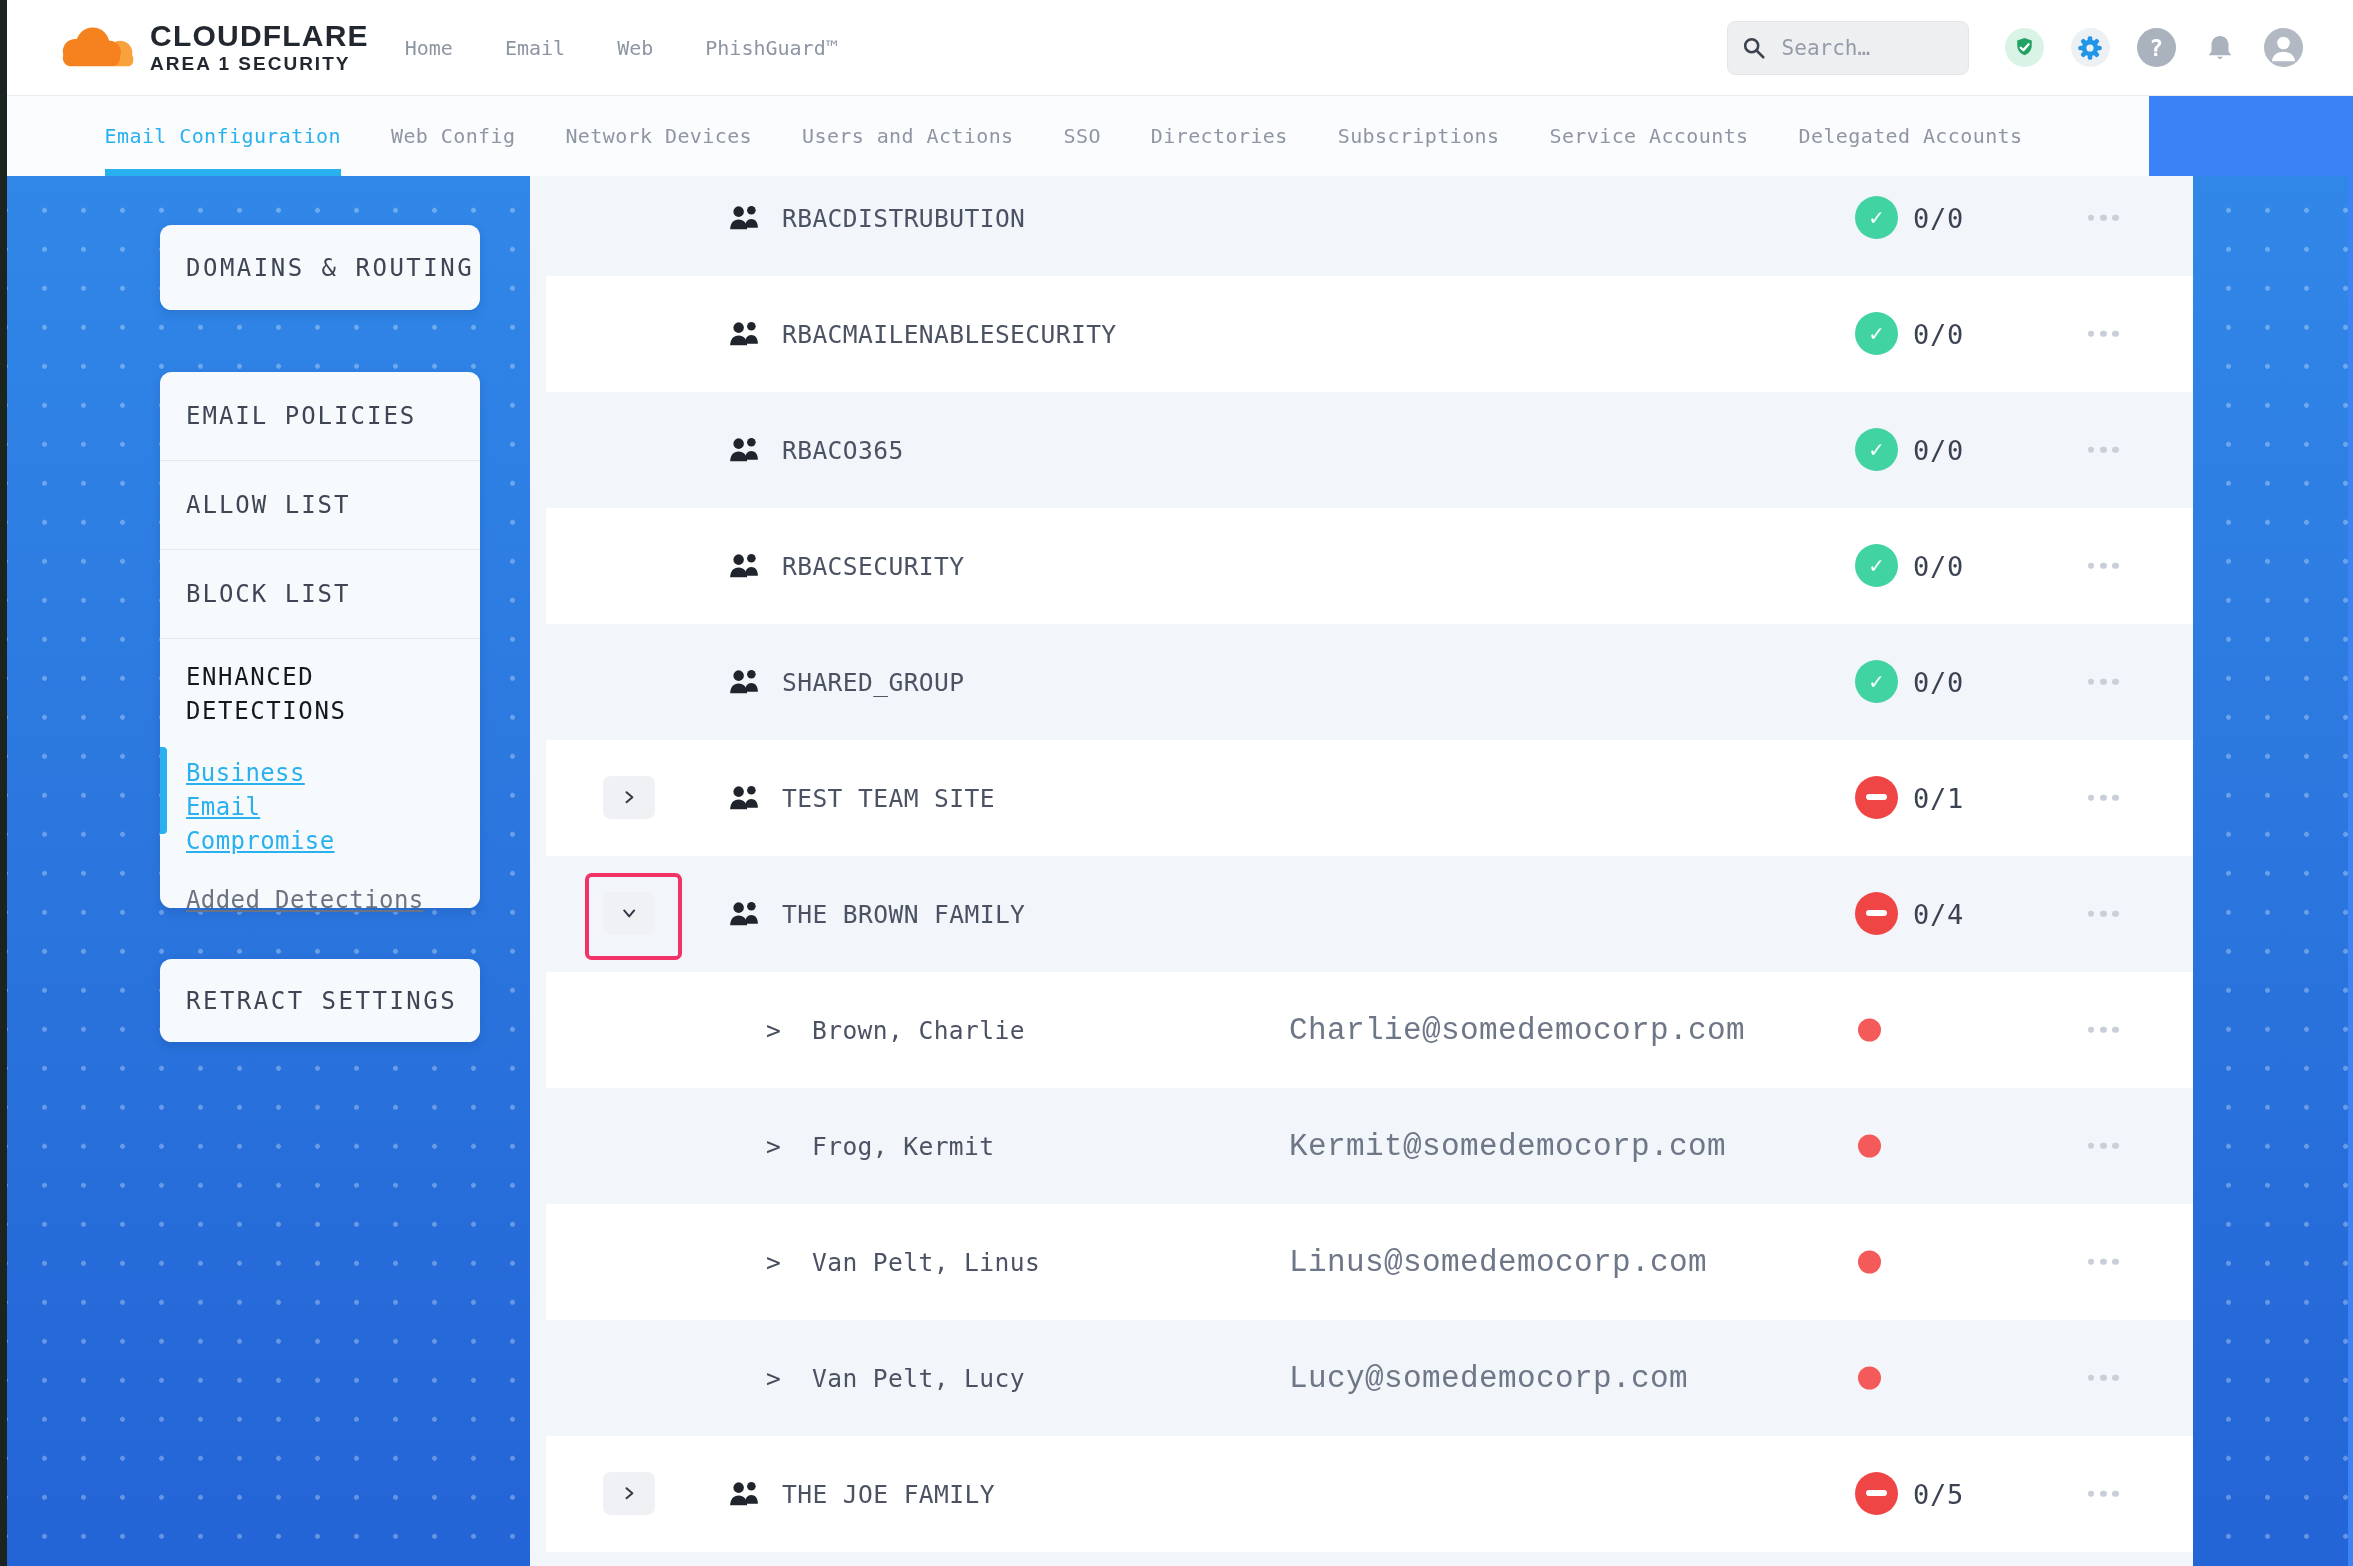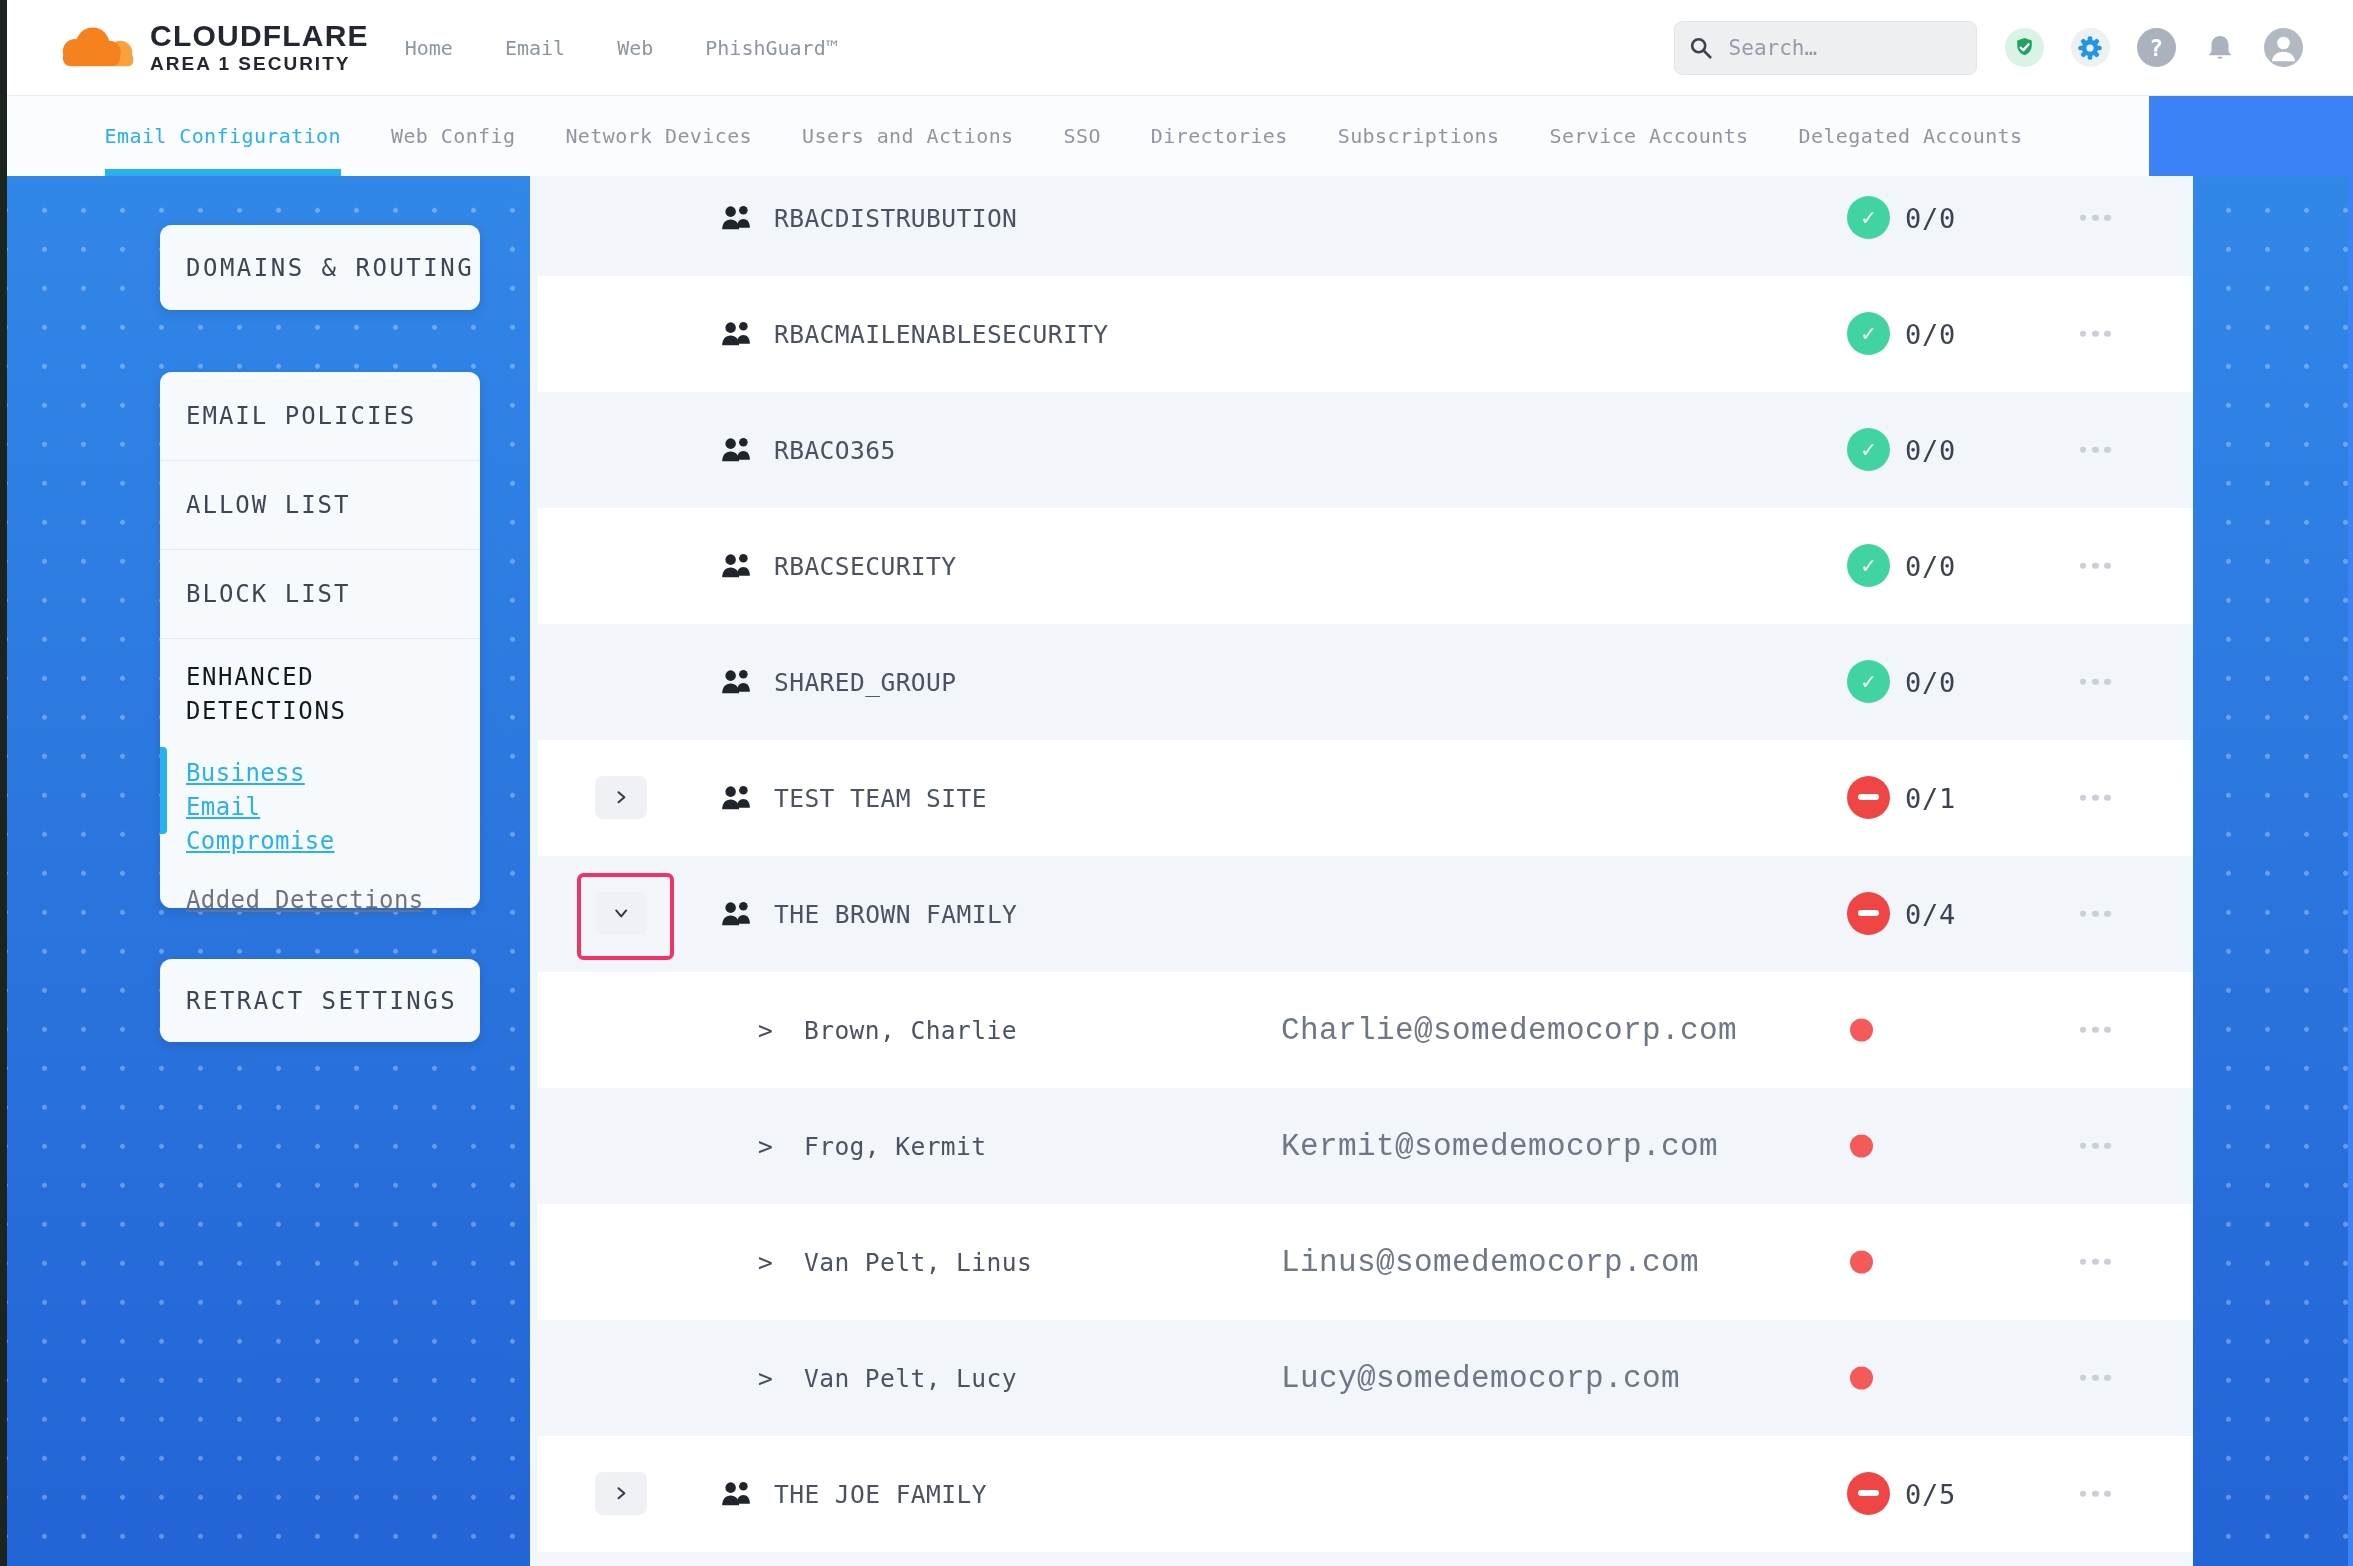--- a/index.html
+++ b/index.html
@@ -10,21 +10,21 @@
   
   .header{position:absolute;left:6.6px;top:0;width:2347px;height:96px;background:#ffffff;
           border-bottom:0.8px solid #ececef;display:flex;align-items:center;padding-left:43px;box-sizing:border-box;}
   .logo{display:flex;align-items:center;cursor:pointer;}
   .logo-text{margin-left:11.5px;font-family:"Liberation Sans",sans-serif;color:#232830;}
   .logo-line1{font-size:30px;font-weight:bold;letter-spacing:1.2px;line-height:33px;}
   .logo-line2{font-size:19px;font-weight:bold;letter-spacing:2px;line-height:24.6px;}
   .primary-nav{display:flex;gap:52px;margin-left:36px;}
   .nav-item{font-size:20px;color:#8d95a3;cursor:pointer;}
   .header-spacer{flex:1;}
-  .search-wrap{position:relative;width:303px;height:54px;margin-right:28px;}
+  .search-wrap{position:relative;width:242px;height:54px;margin-right:36px;}
   .search-wrap input{width:100%;height:100%;box-sizing:border-box;background:#edeff1;border:0.8px solid #e1e4e8;
           border-radius:8.2px;padding:0 16.4px 0 54px;font-family:"DejaVu Sans Mono",monospace;font-size:21px;color:#3c4350;outline:none;}
   .search-wrap input::placeholder{color:#949ca8;}
   .search-icon{position:absolute;left:14.8px;top:14px;}
   .icon-cluster{display:flex;align-items:center;gap:27px;padding-right:51px;}
   .disc{width:39px;height:39px;border-radius:50%;display:flex;align-items:center;justify-content:center;cursor:pointer;flex:0 0 auto;}
   .disc-shield{background:#d9f4e7;}
   .disc-gear{background:#eef1f4;}
   .disc-help{background:#a9b2bd;color:#fff;font-size:23px;font-weight:bold;}
   .disc-avatar{background:#b2b9c3;overflow:hidden;position:relative;}
@@ -34,21 +34,21 @@
           display:flex;align-items:center;gap:50px;padding-left:98px;box-sizing:border-box;}
   .tab{position:relative;font-size:20px;letter-spacing:0.4px;color:#8e96a4;height:80px;display:flex;align-items:center;cursor:pointer;}
   .tab.active{color:#29b0ee;}
   .tab.active::after{content:"";position:absolute;left:0;right:0;bottom:0;height:6.6px;background:#29b0ee;}
   
   .bg-blue{position:absolute;left:6.6px;top:176px;width:2341px;height:1391px;
            background-image:radial-gradient(rgba(255,255,255,.30) 2.1px,rgba(255,255,255,0) 2.8px),linear-gradient(180deg,#3187e8 0%,#2a74dd 55%,#2364d6 100%);
            background-size:39px 39px,100% 100%;background-position:18px 14.8px,0 0;}
   
   .panel{position:absolute;left:530px;top:176px;width:1663px;height:1391px;background:#f2f5f9;overflow:hidden;}
-  .rows{position:absolute;left:8px;top:-16.4px;width:100%;}
+  .rows{position:absolute;left:16px;top:-16.4px;width:100%;}
   .row{position:relative;height:116px;}
   .row.alt-light{background:#f2f5f9;}
   .row.alt-white{background:#ffffff;}
   .expander{position:absolute;left:57px;top:36px;width:52px;height:43px;border:none;border-radius:7.4px;
             background:#eff1f4;display:flex;align-items:center;justify-content:center;cursor:pointer;padding:0;}
   .expander svg{display:none;}
   .expander.collapsed .chev-right{display:block;}
   .expander.expanded .chev-down{display:block;}
   .annot{position:absolute;left:39px;top:17px;width:89px;height:79px;border:4.1px solid #f23368;border-radius:6.6px;z-index:3;pointer-events:none;}
   .people{position:absolute;left:181px;top:50%;transform:translateY(-50%);display:flex;}

